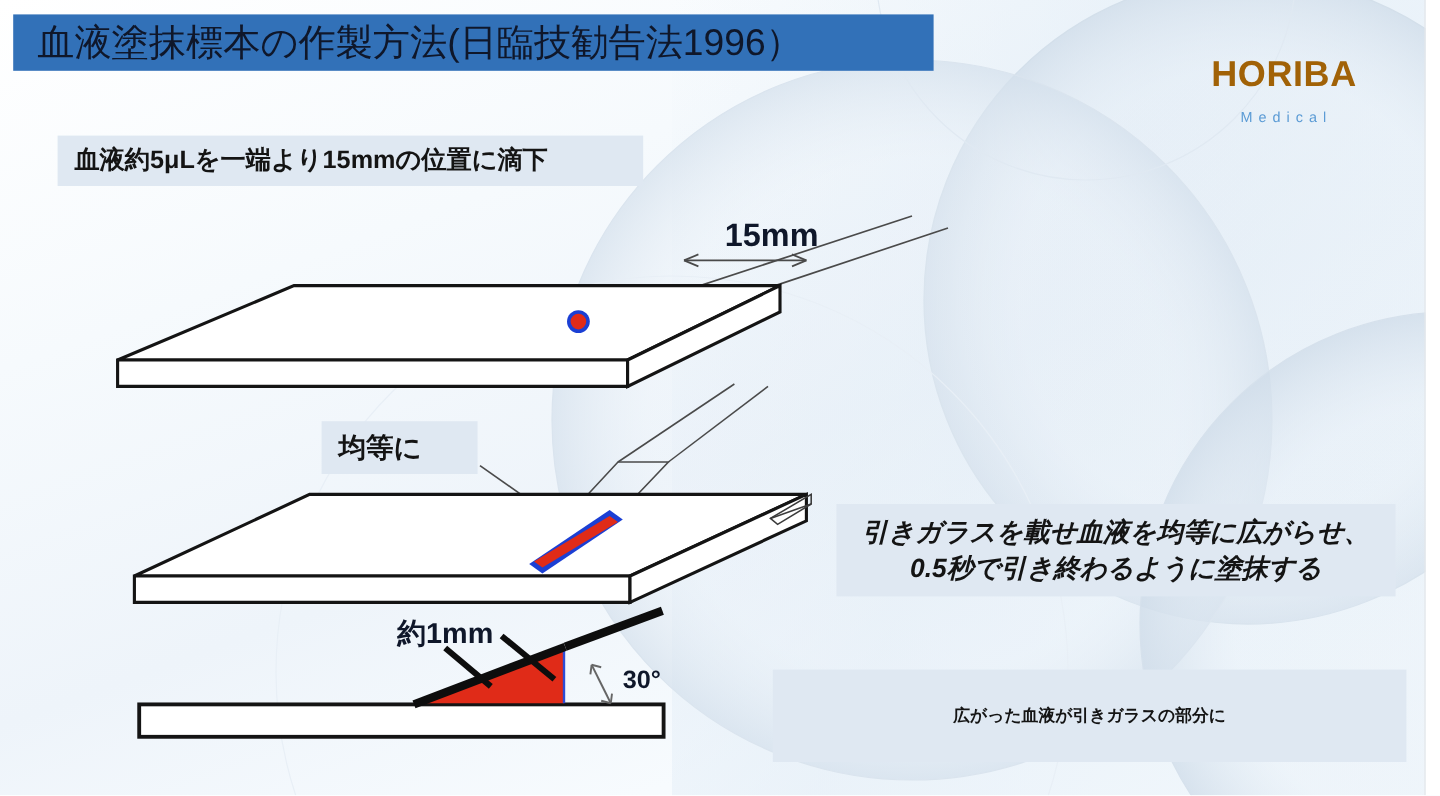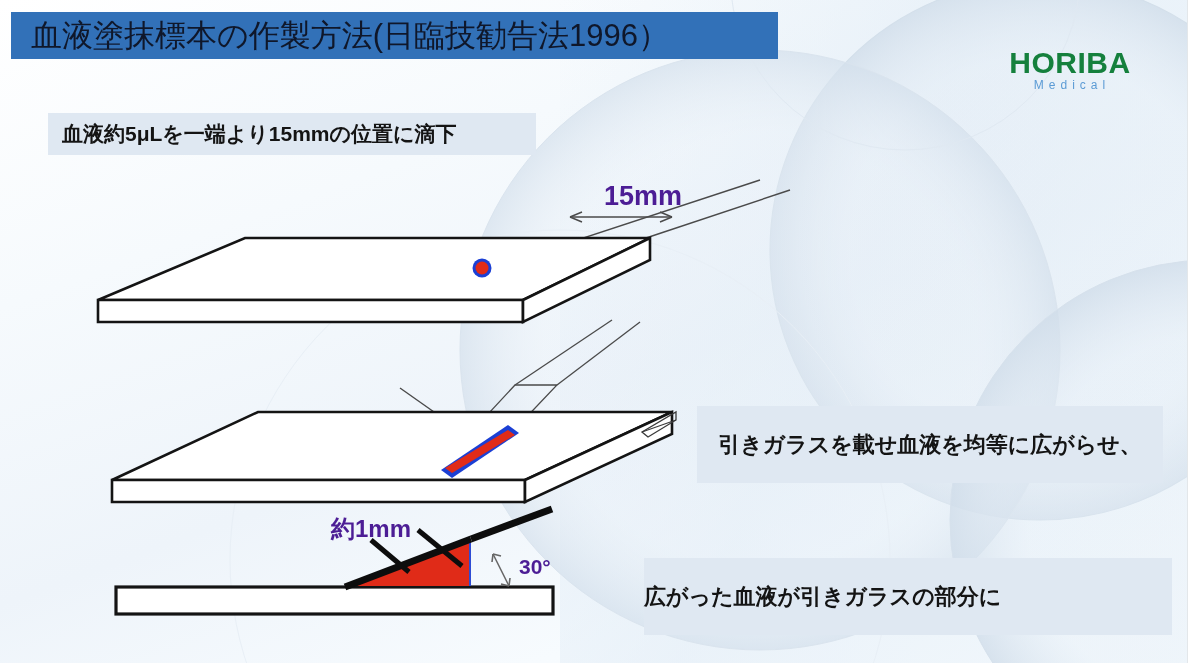--- a/index.html
+++ b/index.html
@@ -73,29 +73,29 @@
   .logo {
     position: absolute;
     left: 985px; top: 48px;
     width: 170px;
     text-align: center;
     user-select: none;
   }
   .logo-main {
     font-size: 30px;
     font-weight: bold;
-    color: #15803d;
+    color: #a16207;
     letter-spacing: 0.5px;
     line-height: 1;
   }
   .logo-sub {
     font-size: 12px;
     color: #5b9bd5;
     letter-spacing: 5px;
-    margin-top: 1px;
+    margin-top: 14px;
     line-height: 1;
     padding-left: 4px;
   }
 
   
   .cap {
     position: absolute;
     background: #dfe8f2;
     color: #141414;
     font-weight: bold;
@@ -112,40 +112,41 @@
     padding-left: 14px;
     justify-content: center;
   }
   .cap.c2 {
     left: 268px; top: 351px;
     width: 130px; height: 44px;
     font-size: 23px;
     padding-left: 14px;
   }
   .cap.c3 {
-    left: 697px; top: 406px;
+    left: 697px; top: 420px;
     width: 466px; height: 77px;
     font-size: 22px;
     text-align: right;
     align-items: center;
+    font-style: italic;
   }
   .cap.c4 {
     left: 644px; top: 558px;
     width: 528px; height: 77px;
-    font-size: 22px;
+    font-size: 14px;
     text-align: center;
-    align-items: flex-start;
+    align-items: center;
   }
   .cap .ln { display: block; white-space: nowrap; }
 
   
   .dlabel {
     position: absolute;
     font-weight: bold;
-    color: #4c1d95;
+    color: #0f172a;
     white-space: nowrap;
     line-height: 1;
   }
   .dlabel.l15 { left: 604px; top: 183px; font-size: 27px; }
   .dlabel.l1mm { left: 331px; top: 517px; font-size: 24px; }
   .dlabel.l30 { left: 519px; top: 556px; font-size: 21px; text-align: center; }
 </style>
 </head>
 <body>
 
@@ -255,22 +256,26 @@
   </svg>
 
   <div class="dlabel l15">15mm</div>
   <div class="dlabel l1mm">約1mm</div>
   <div class="dlabel l30">30°</div>
 
   <div class="cap c1">
     <span class="ln">血液約5μLを一端より15mmの位置に滴下</span>
   </div>
 
+  <div class="cap c2">
+    <span class="ln">均等に</span>
+  </div>
 
   <div class="cap c3">
     <span class="ln">引きガラスを載せ血液を均等に広がらせ、</span>
+    <span class="ln">0.5秒で引き終わるように塗抹する</span>
   </div>
 
   <div class="cap c4">
     <span class="ln">広がった血液が引きガラスの部分に</span>
   </div>
 
 </div>
 
 </body></html>

